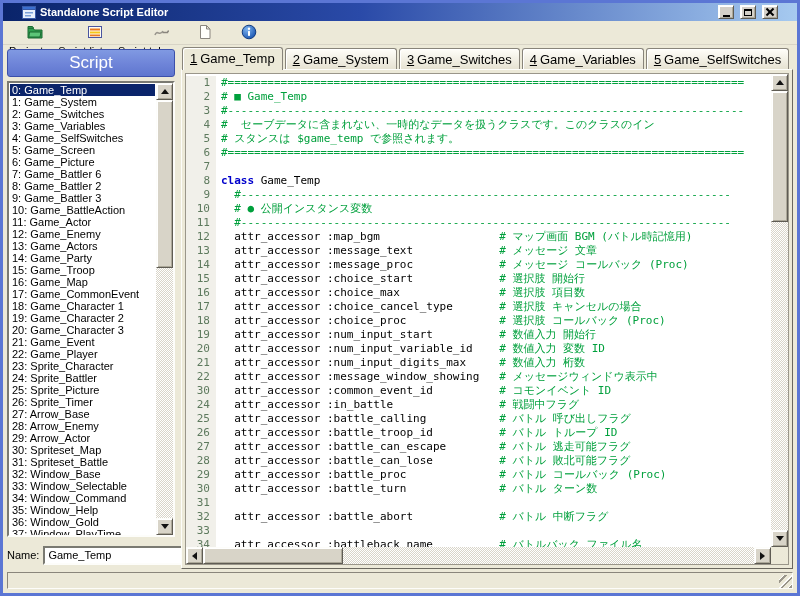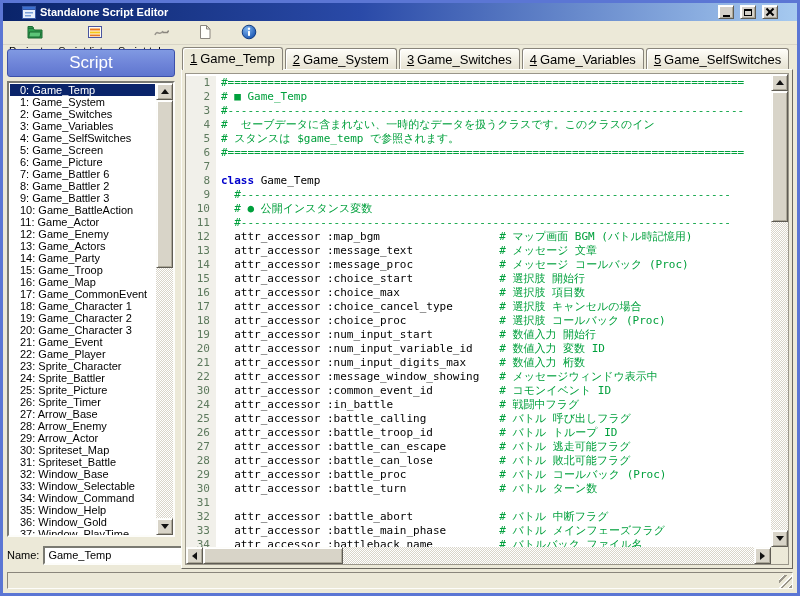--- a/index.html
+++ b/index.html
@@ -36,21 +36,21 @@
   
   .content { flex:1 1 auto; display:flex; gap:6px; padding:2px 4px 0 4px; min-height:0; }
 
   
   .sidebar { flex:0 0 168px; width:168px; display:flex; flex-direction:column; min-height:0; }
   .script-header { flex:0 0 28px; margin:2px 0 4px 0; border:1px solid #3c50aa; border-radius:3px;
     background:linear-gradient(180deg,#8099e2 0%,#6e84d8 55%,#5f76cf 100%);
     color:#fff; font-size:17px; text-align:center; line-height:26px; }
   .listbox { flex:1 1 auto; background:#fff; position:relative; overflow:hidden;
     border:2px solid; border-color:#7a7a72 #fdfdfa #fdfdfa #7a7a72; padding:1px 18px 0 1px; }
-  .list-item { height:12px; line-height:12px; font-size:11px; padding-left:10px;
+  .list-item { height:12px; line-height:12px; font-size:11px; padding-left:2px;
     white-space:nowrap; overflow:hidden; color:#000; }
   .list-item.selected { background:#0a246a; color:#fff; }
   .name-row { flex:0 0 26px; display:flex; align-items:center; gap:4px; margin:5px 0 1px 0; }
   .name-row label { font-size:11px; }
   .name-row input { flex:1; height:19px; font-size:11px; font-family:"Liberation Sans",sans-serif;
     padding:1px 3px; background:#fff; border:2px solid; outline:none;
     border-color:#7a7a72 #fdfdfa #fdfdfa #7a7a72; }
 
   
   .main { flex:1 1 auto; display:flex; flex-direction:column; min-width:0; min-height:0; }
@@ -272,21 +272,21 @@
               <div class="code-line"><span class="gutter">30</span><span class="code-text"><span class="c-plain">  attr_accessor :common_event_id          </span><span class="c-comment"># コモンイベント ID</span></span></div>
               <div class="code-line"><span class="gutter">24</span><span class="code-text"><span class="c-plain">  attr_accessor :in_battle                </span><span class="c-comment"># 戦闘中フラグ</span></span></div>
               <div class="code-line"><span class="gutter">25</span><span class="code-text"><span class="c-plain">  attr_accessor :battle_calling           </span><span class="c-comment"># バトル 呼び出しフラグ</span></span></div>
               <div class="code-line"><span class="gutter">26</span><span class="code-text"><span class="c-plain">  attr_accessor :battle_troop_id          </span><span class="c-comment"># バトル トループ ID</span></span></div>
               <div class="code-line"><span class="gutter">27</span><span class="code-text"><span class="c-plain">  attr_accessor :battle_can_escape        </span><span class="c-comment"># バトル 逃走可能フラグ</span></span></div>
               <div class="code-line"><span class="gutter">28</span><span class="code-text"><span class="c-plain">  attr_accessor :battle_can_lose          </span><span class="c-comment"># バトル 敗北可能フラグ</span></span></div>
               <div class="code-line"><span class="gutter">29</span><span class="code-text"><span class="c-plain">  attr_accessor :battle_proc              </span><span class="c-comment"># バトル コールバック (Proc)</span></span></div>
               <div class="code-line"><span class="gutter">30</span><span class="code-text"><span class="c-plain">  attr_accessor :battle_turn              </span><span class="c-comment"># バトル ターン数</span></span></div>
               <div class="code-line"><span class="gutter">31</span></div>
               <div class="code-line"><span class="gutter">32</span><span class="code-text"><span class="c-plain">  attr_accessor :battle_abort             </span><span class="c-comment"># バトル 中断フラグ</span></span></div>
-              <div class="code-line"><span class="gutter">33</span><span class="code-text"><span class="c-plain">  attr_accessor :battle_main_phase        </span><span class="c-comment"># バトル メインフェーズフラグ</span></span></div>
+              <div class="code-line"><span class="gutter">33</span></div>
               <div class="code-line"><span class="gutter">34</span><span class="code-text"><span class="c-plain">  attr_accessor :battleback_name          </span><span class="c-comment"># バトルバック ファイル名</span></span></div>
             </div>
           <div class="sb-track-v ed-vscroll">
             <span class="sb-btn" style="top:0;left:0;">
                 <span class="tri-up"></span>
               </span>
             <span class="sb-thumb ed-vthumb"></span>
             <span class="sb-btn" style="bottom:0;left:0;">
                 <span class="tri-down"></span>
               </span>

